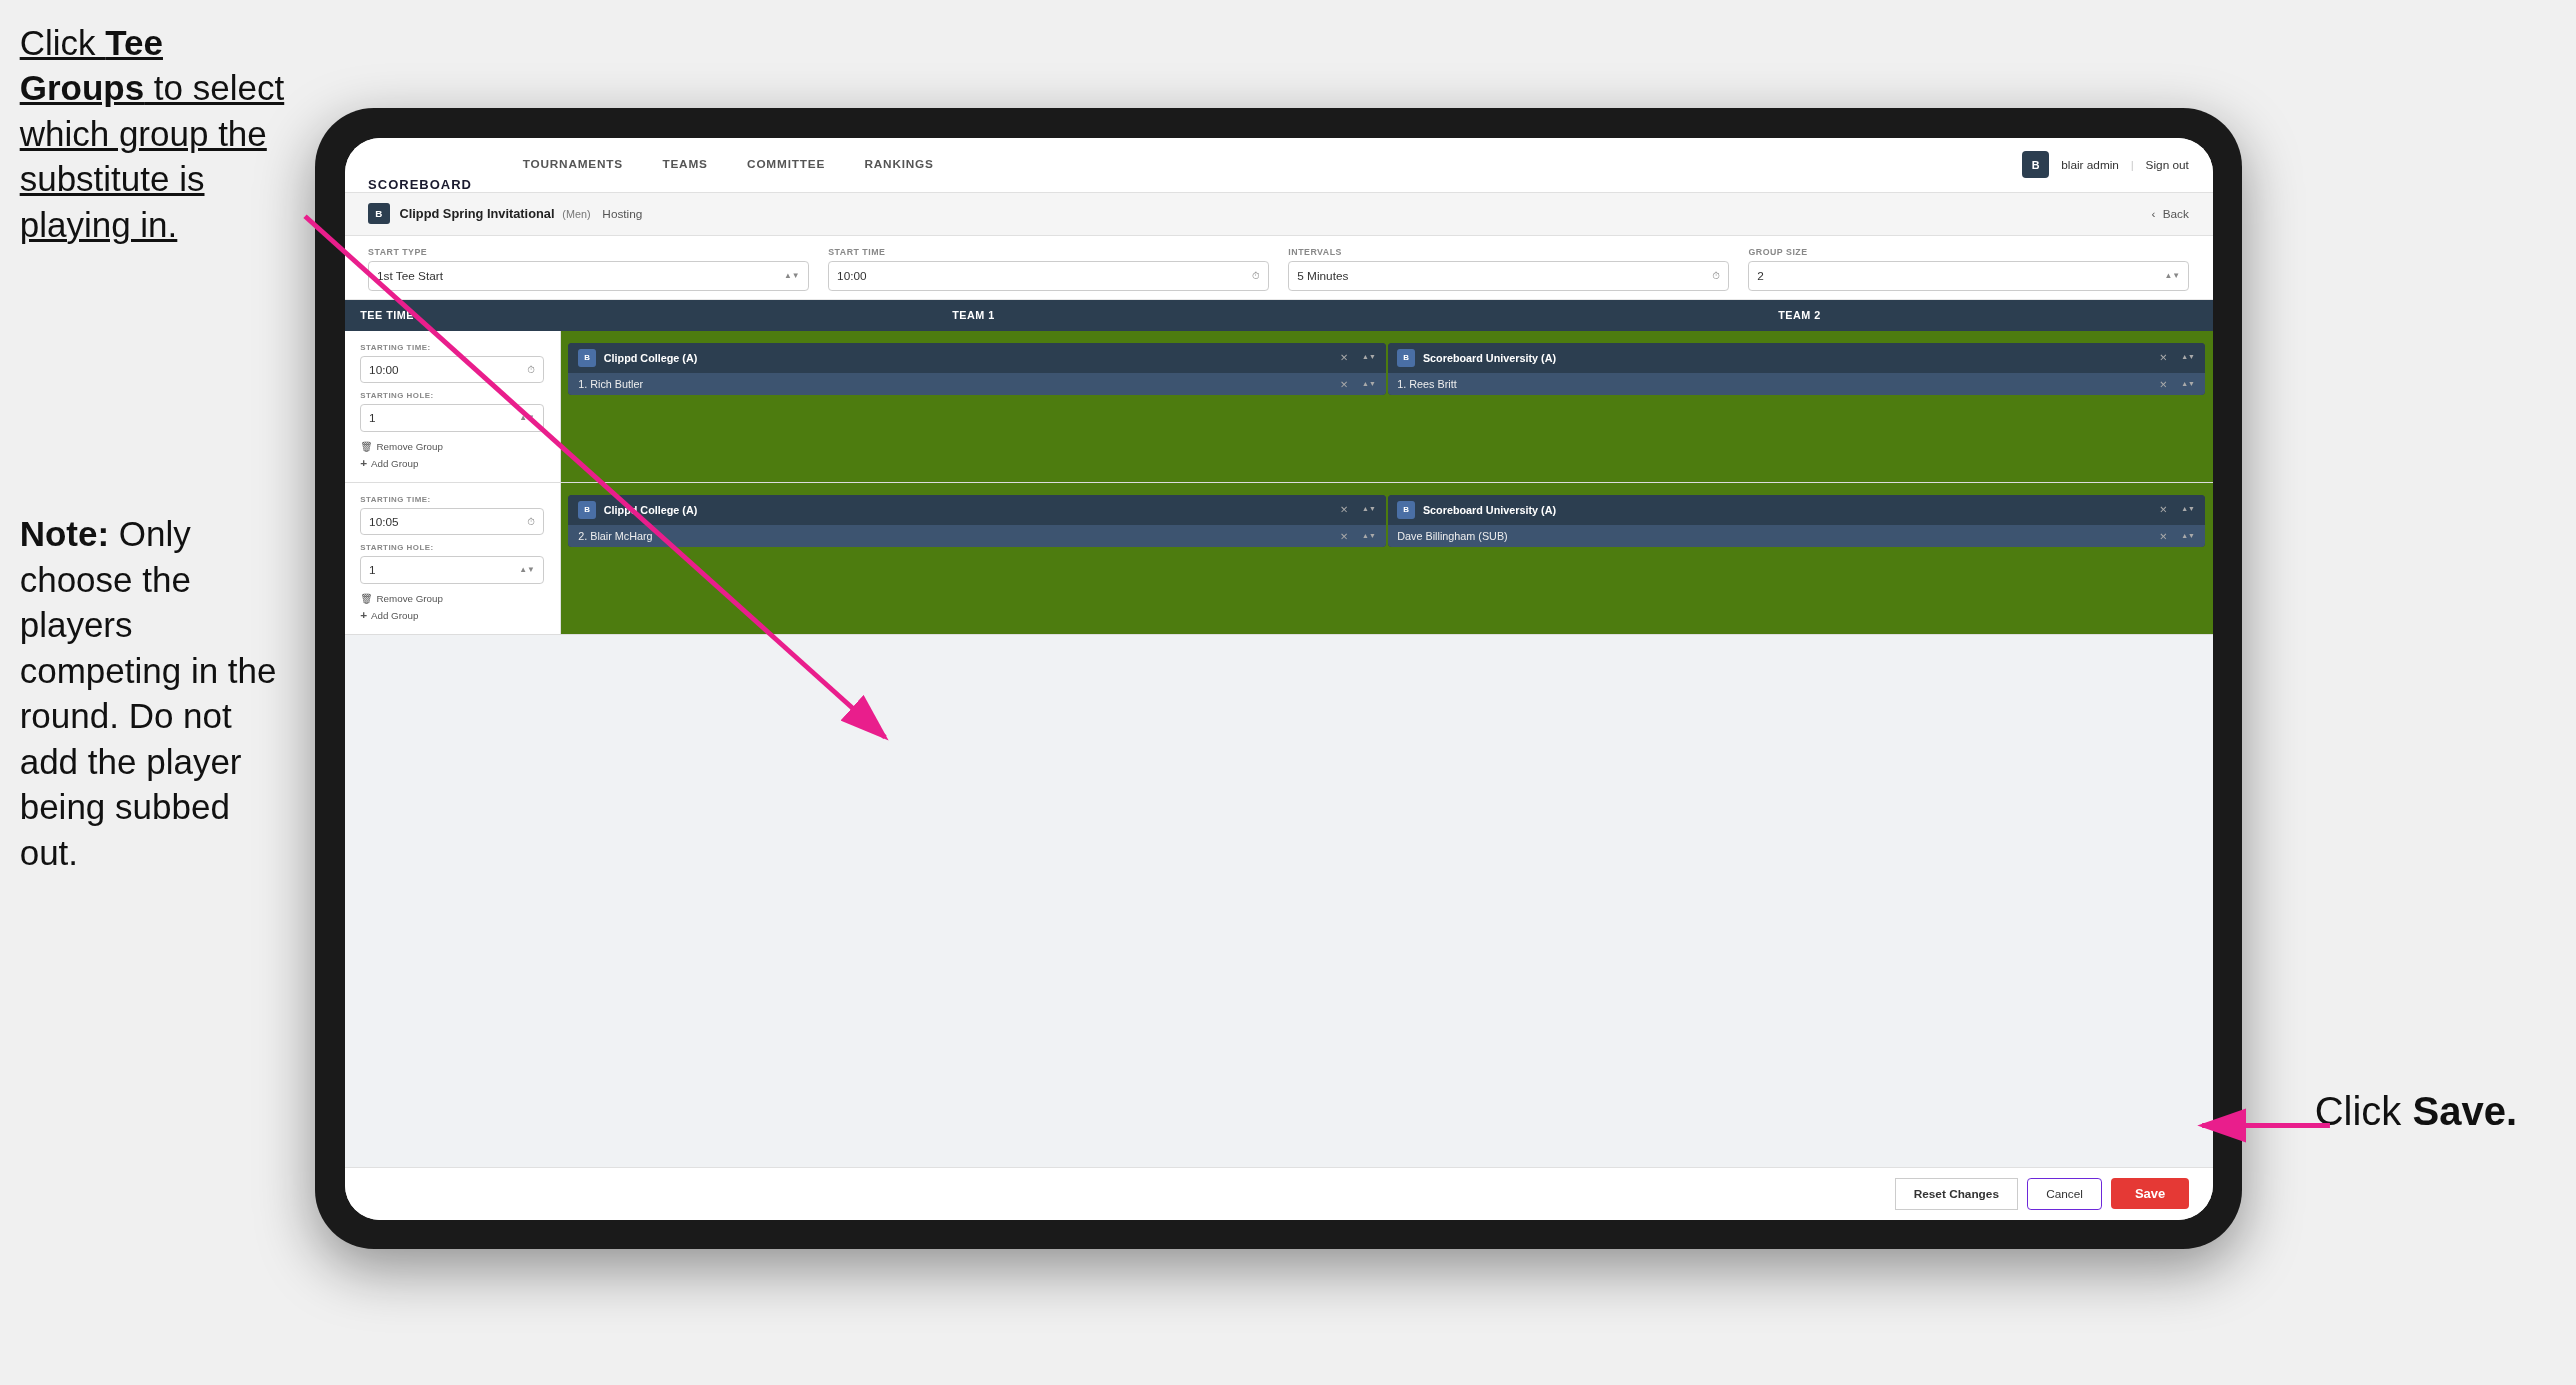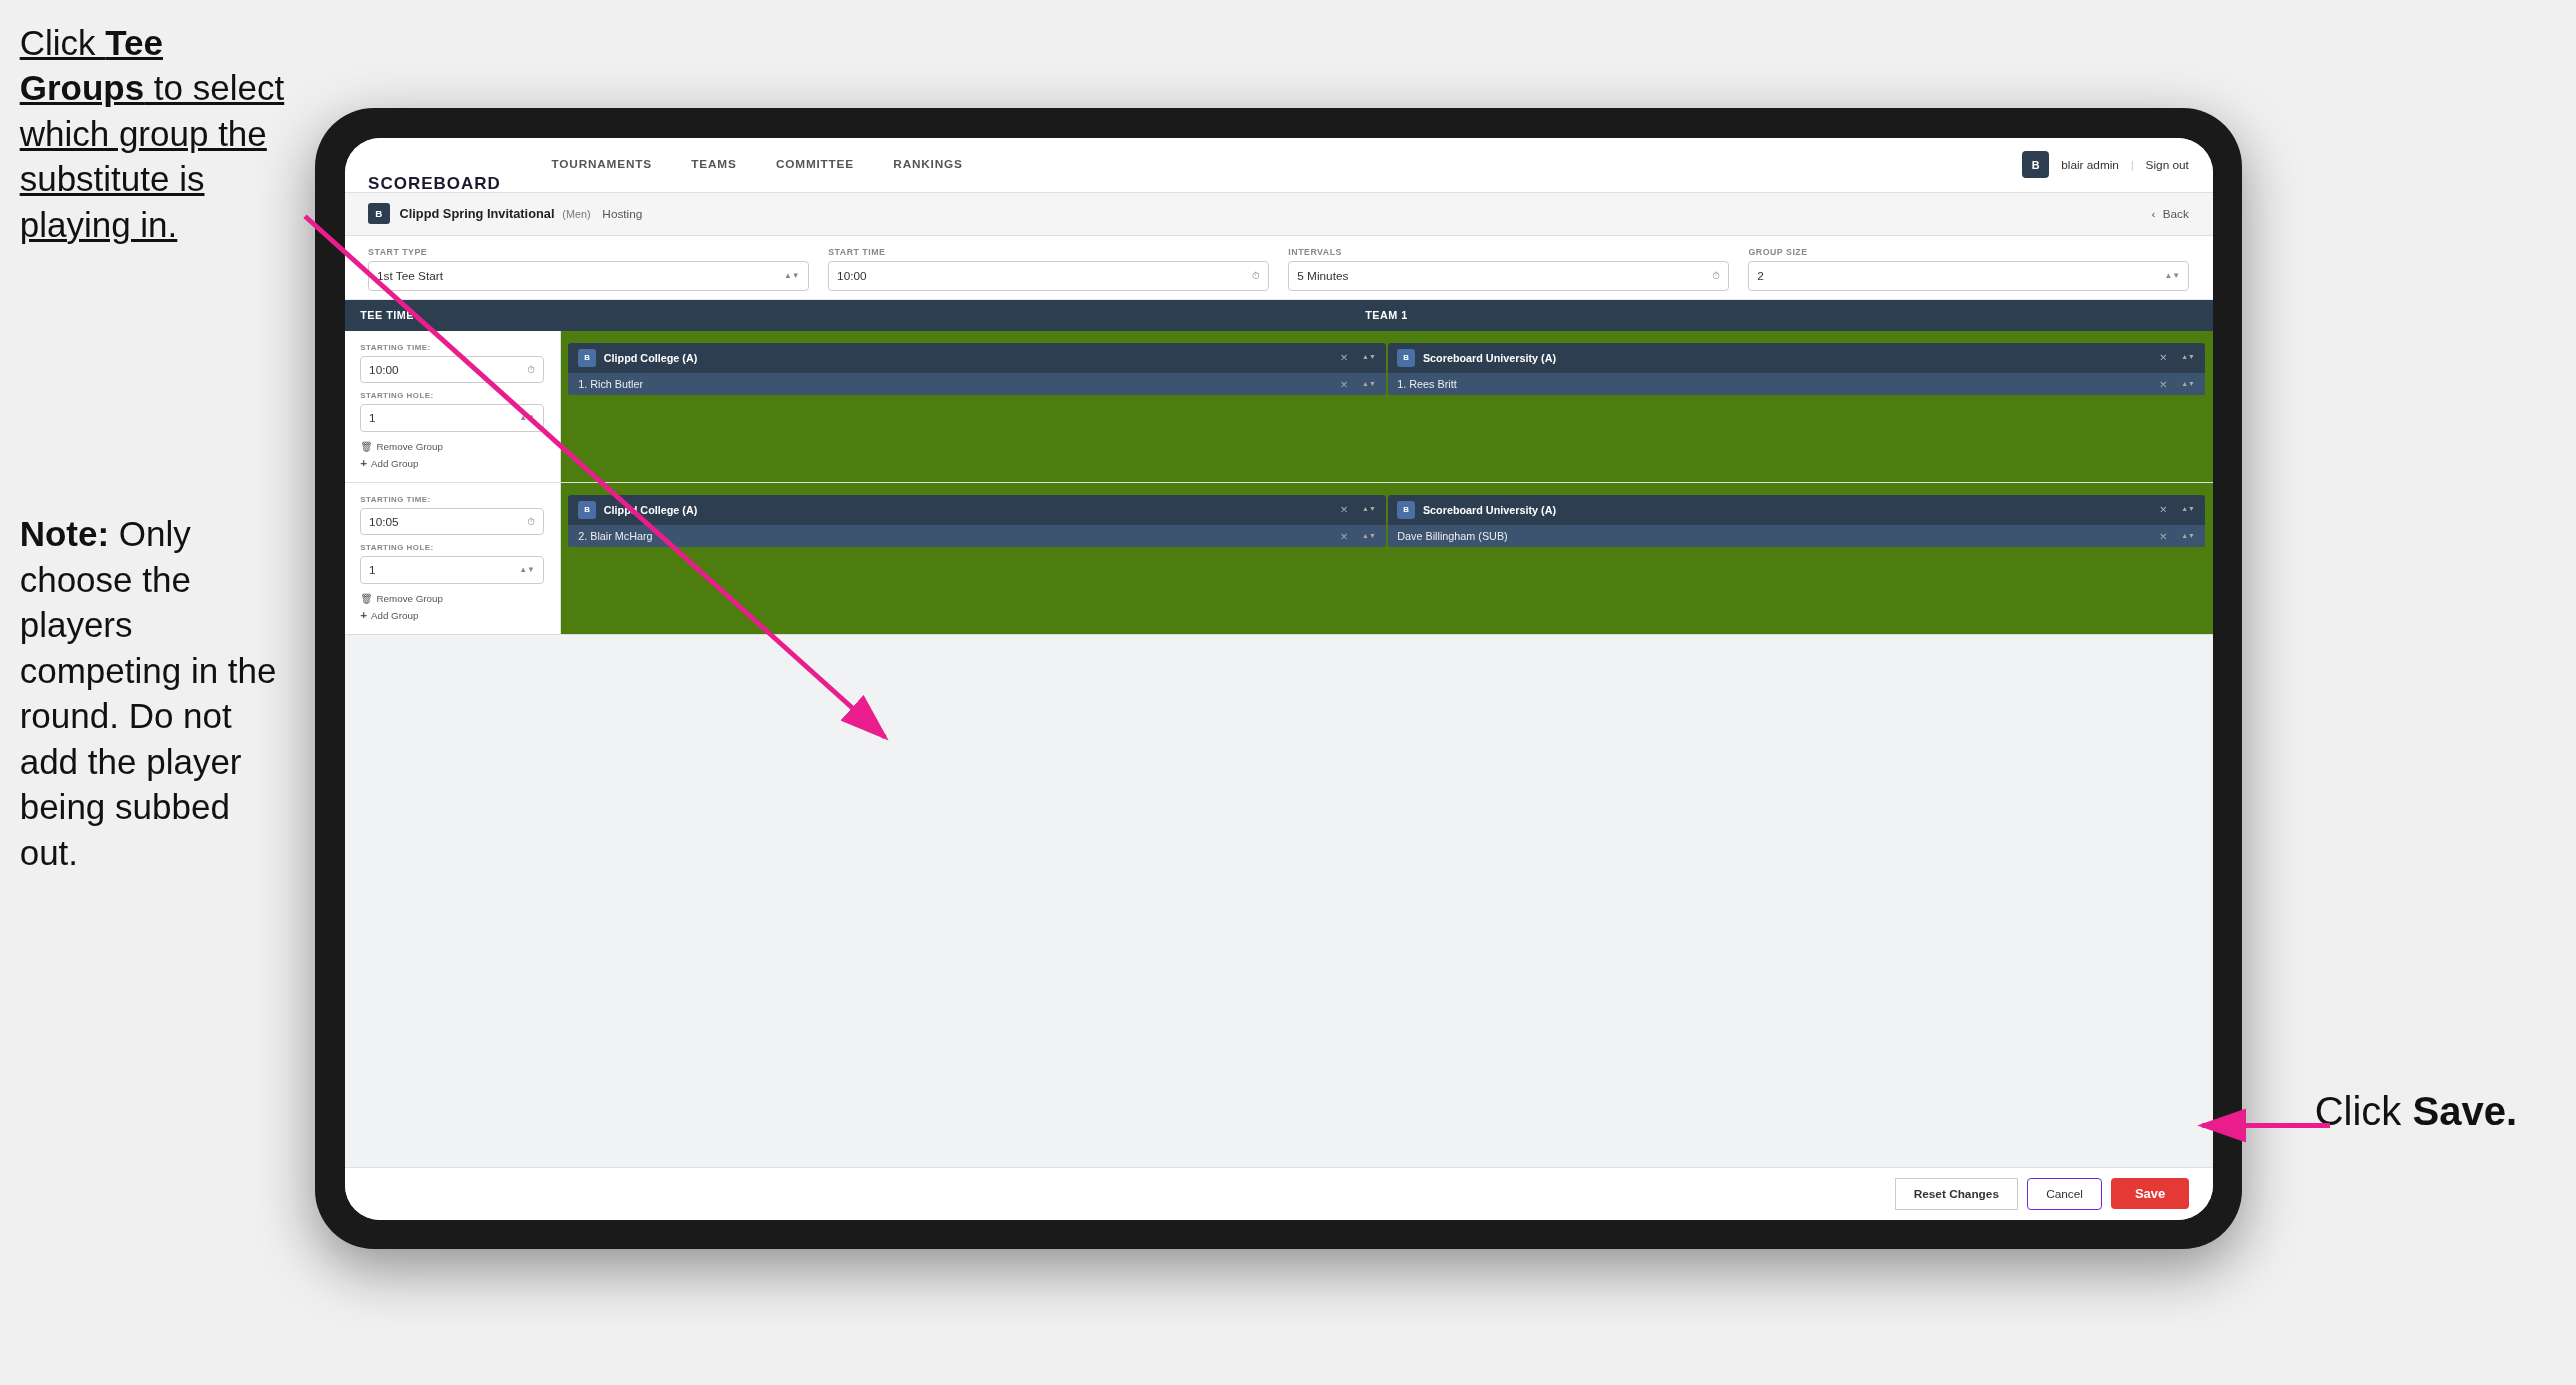--- a/index.html
+++ b/index.html
@@ -81,21 +81,21 @@
       border-bottom: 1px solid #e0e0e0;
       flex-shrink: 0;
     }
 
     .logo-area {
       display: flex;
       flex-direction: column;
       margin-right: 31px;
     }
     .logo-scoreboard {
-      font-size: 17px;
+      font-size: 13px;
       font-weight: 900;
       color: #1a1a2e;
       letter-spacing: 1px;
       text-transform: uppercase;
       margin-top: 48px;
     }
     .logo-powered {
       font-size: 7.9px;
       color: #888;
       letter-spacing: 0.5px;
@@ -575,20 +575,21 @@
         <div class="settings-input">
           <span class="settings-input-value">2</span>
           <span class="settings-input-arrows">▲▼</span>
         </div>
       </div>
     </div>
 
     <div class="grid-header">
       <div class="grid-header-teetime">Tee Time</div>
       <div class="grid-header-team">Team 1</div>
+      <div class="grid-header-team">Team 2</div>
     </div>
 
     <div class="main-content">
 
       <div class="group-row">
         <div class="tee-time-col">
           <div class="starting-time-label">STARTING TIME:</div>
           <div class="time-input">
             <span class="time-input-value">10:00</span>
             <span class="time-icon">⏱</span>

